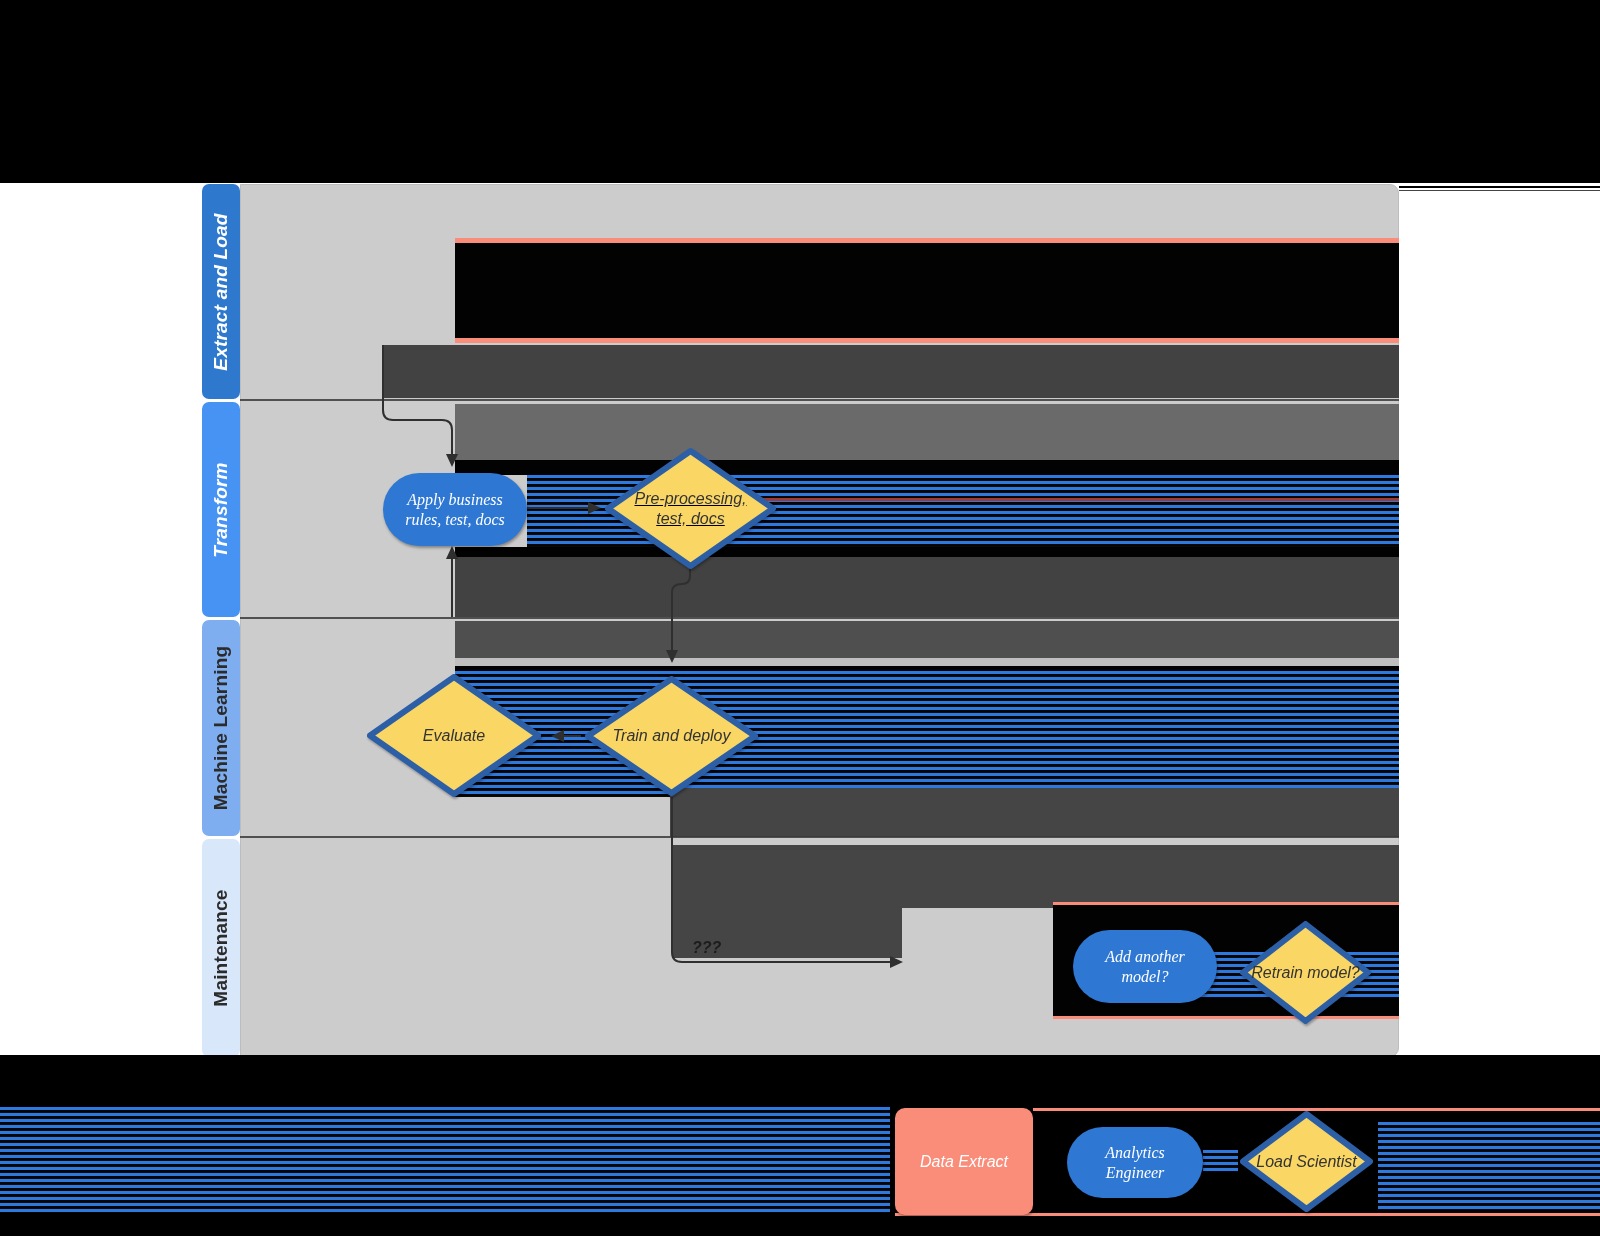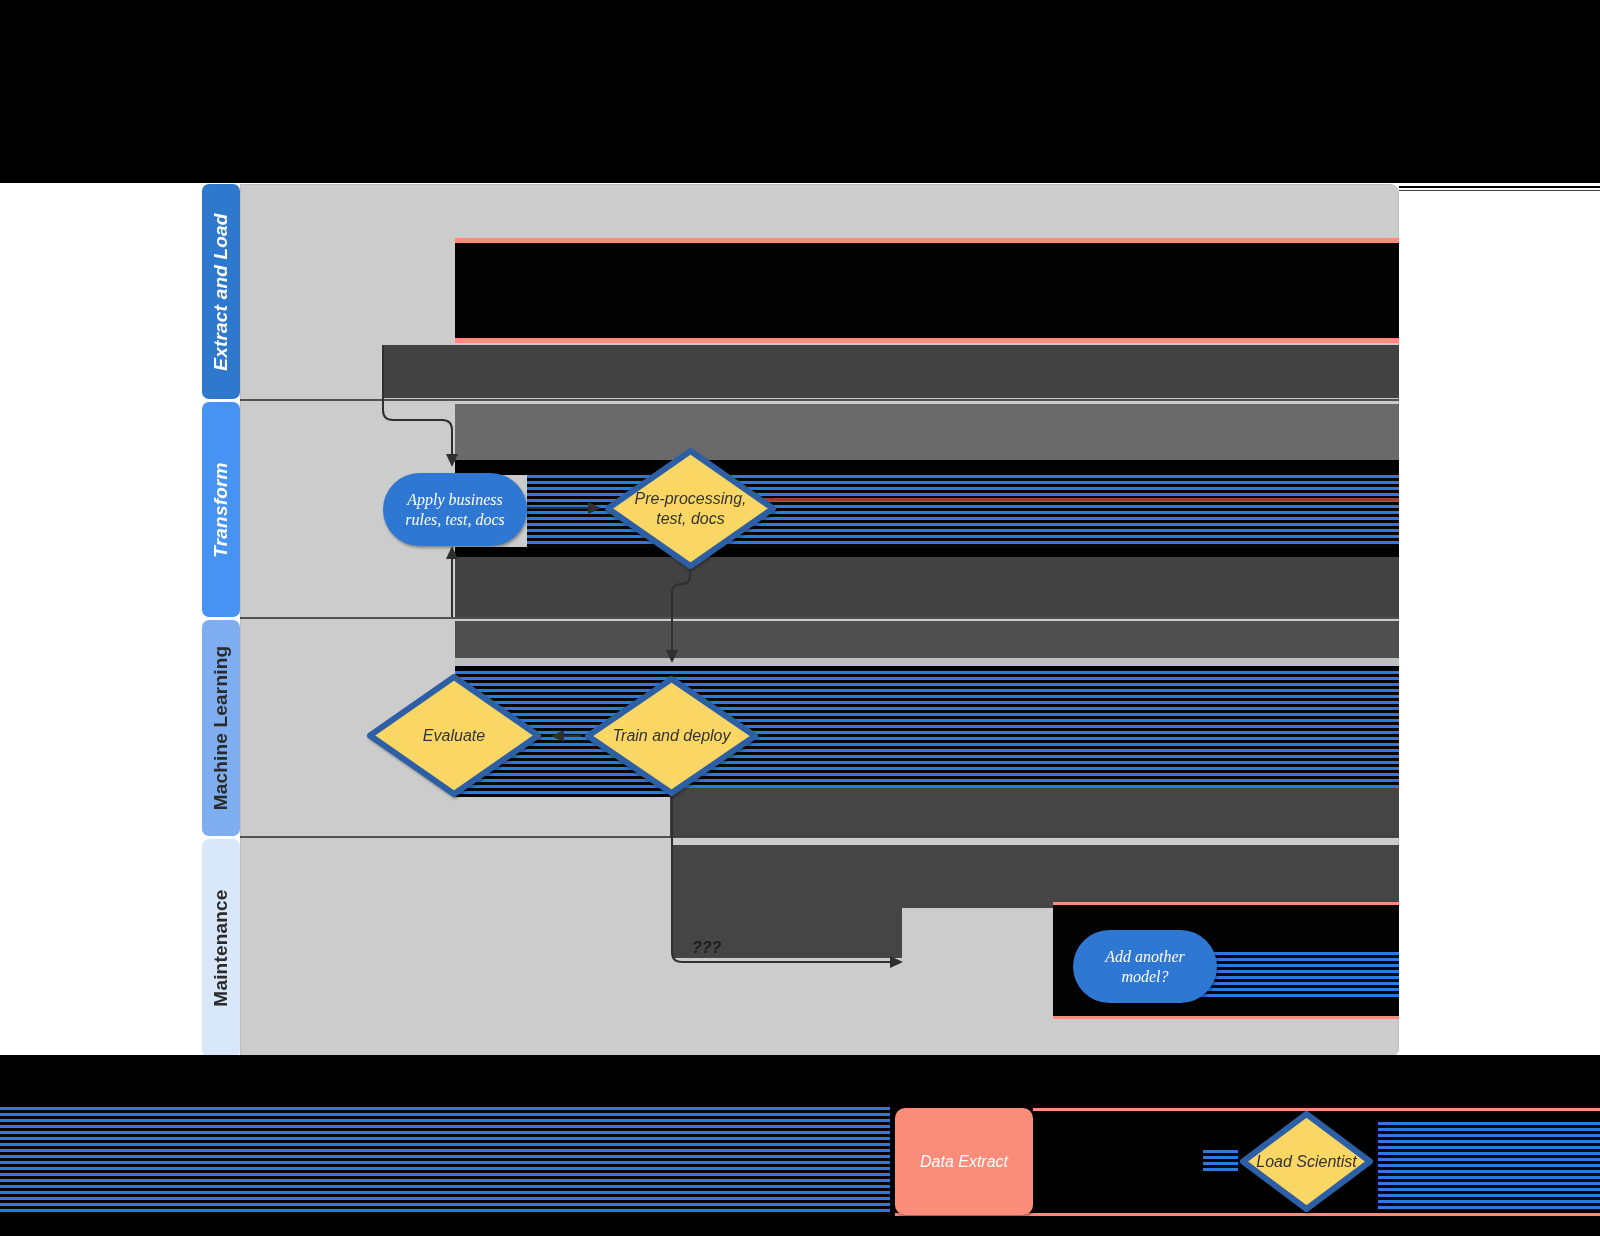--- a/index.html
+++ b/index.html
@@ -129,21 +129,21 @@
       <path d="M470,613 V768 Q470,778 480,778 H688"></path>
       <polygon points="688,772 688,784 701,778"></polygon>
     </svg>
     <div class="abs edge-label" style="left:490px;top:755px;">???</div>
 
 
     <div class="abs node pillnode nz" style="left:181px;top:289px;width:144px;height:73px;">
       <div class="nlabel">Apply business rules, test, docs</div>
     </div>
 
-    <div class="abs node diam nz" style="left:399px;top:261px;width:179px;height:127px;">
+    <div class="abs node diam nz" style="left:399px;top:261px;width:179px;height:127px;text-decoration:underline;">
       <svg viewBox="0 0 179 127" preserveAspectRatio="none">
         <polygon points="89.5,6 172,63.5 89.5,121 7,63.5"></polygon>
         </svg>
       <div class="nlabel" style="width:140px;">Pre-processing, test, docs</div>
     </div>
 
     <div class="abs node diam nz" style="left:161px;top:487px;width:182px;height:129px;justify-content:center;">
       <svg viewBox="0 0 182 129" preserveAspectRatio="none">
         <polygon points="91,6 175,64.5 91,123 7,64.5"></polygon>
         </svg>
@@ -155,33 +155,42 @@
         <polygon points="90.5,6 174,63 90.5,120 7,63"></polygon>
         </svg>
       <div class="nlabel nw">Train and deploy</div>
     </div>
 
 
     <div class="abs node pillnode nz" style="left:871px;top:746px;width:144px;height:73px;">
       <div class="nlabel">Add another model?</div>
     </div>
 
+    <div class="abs node diam nz" style="left:1034px;top:734px;width:139px;height:109px;">
+      <svg viewBox="0 0 139 109" preserveAspectRatio="none">
+        <polygon points="69.5,6 132,54.5 69.5,103 7,54.5"></polygon>
+        </svg>
+      <div class="nlabel nw">Retrain model?</div>
+    </div>
   </div>
 
   <div class="abs bottom-band"></div>
   <div class="abs stripes" style="left:0;top:1107px;width:890px;height:106px;"></div>
   <div class="abs stripes" style="left:1378px;top:1122px;width:222px;height:88px;"></div>
   <div class="abs stripes" style="left:1203px;top:1150px;width:35px;height:22px;"></div>
   <div class="abs a-salmon" style="left:1033px;top:1108px;width:567px;height:3px;"></div>
   <div class="abs a-salmon" style="left:895px;top:1213px;width:705px;height:3px;"></div>
 
   <div class="abs node rectnode nz" style="left:895px;top:1108px;width:138px;height:107px;">
     <div class="nlabel nw">Data Extract</div>
   </div>
 
+  <div class="abs node pillnode nz" style="left:1067px;top:1127px;width:136px;height:71px;">
+    <div class="nlabel" style="width:100px;">Analytics Engineer</div>
+  </div>
 
   <div class="abs node diam nz" style="left:1236px;top:1108px;width:141px;height:107px;">
     <svg viewBox="0 0 141 107" preserveAspectRatio="none">
       <polygon points="70.5,6 134,53.5 70.5,101 7,53.5"></polygon>
       </svg>
     <div class="nlabel nw">Load Scientist</div>
   </div>
 
 </div>
 

